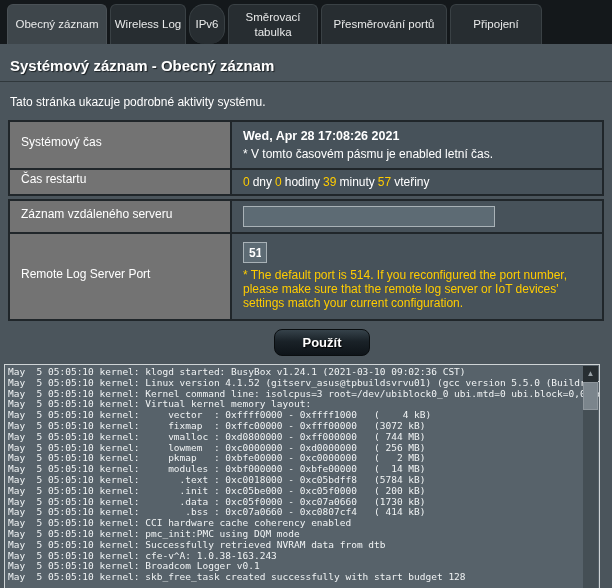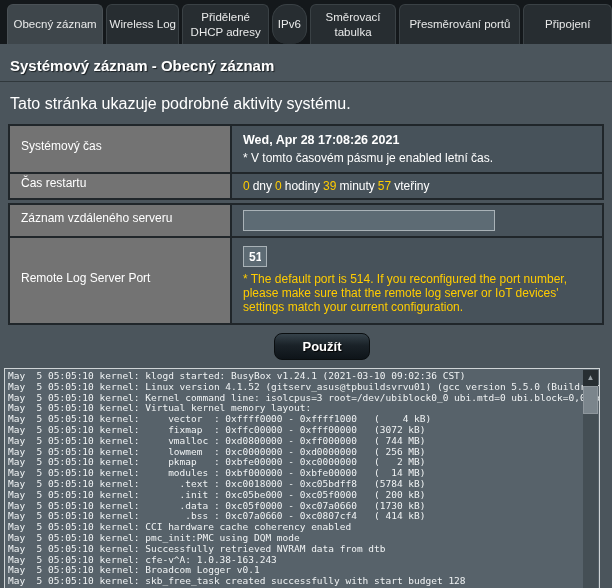--- a/index.html
+++ b/index.html
@@ -51,21 +51,21 @@
     border-bottom: 1px solid #30383c;
   }
   .page-title {
     color: #ffffff;
     font-size: 15px;
     font-weight: bold;
     text-shadow: 1px 1px 1px #1c2124;
   }
   .page-desc {
     color: #ffffff;
-    font-size: 16px;
+    font-size: 12px;
     padding: 13px 10px 11px 10px;
   }
 
   
   table.settings {
     width: 596px;
     margin: 0 8px;
     border-collapse: collapse;
     table-layout: fixed;
   }
@@ -178,23 +178,20 @@
 </head>
 <body>
 
 <div class="tabbar">
   <div class="tab tab-w1 active">
       <span>Obecný záznam</span>
     </div>
   <div class="tab tab-w2">
       <span>Wireless Log</span>
     </div>
-  <div class="tab tab-w3">
-      <span>Přidělené DHCP adresy</span>
-    </div>
   <div class="tab tab-w4">
       <span>IPv6</span>
     </div>
   <div class="tab tab-w5">
       <span>Směrovací tabulka</span>
     </div>
   <div class="tab tab-w6">
       <span>Přesměrování portů</span>
     </div>
   <div class="tab tab-w7">

